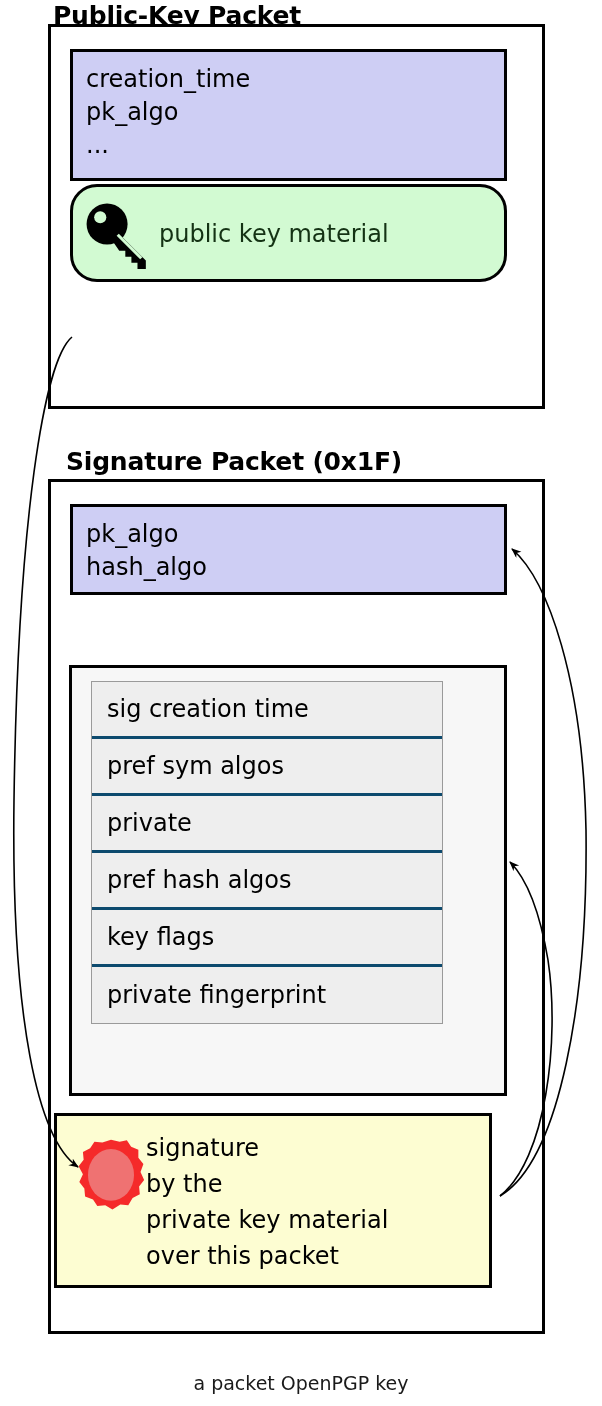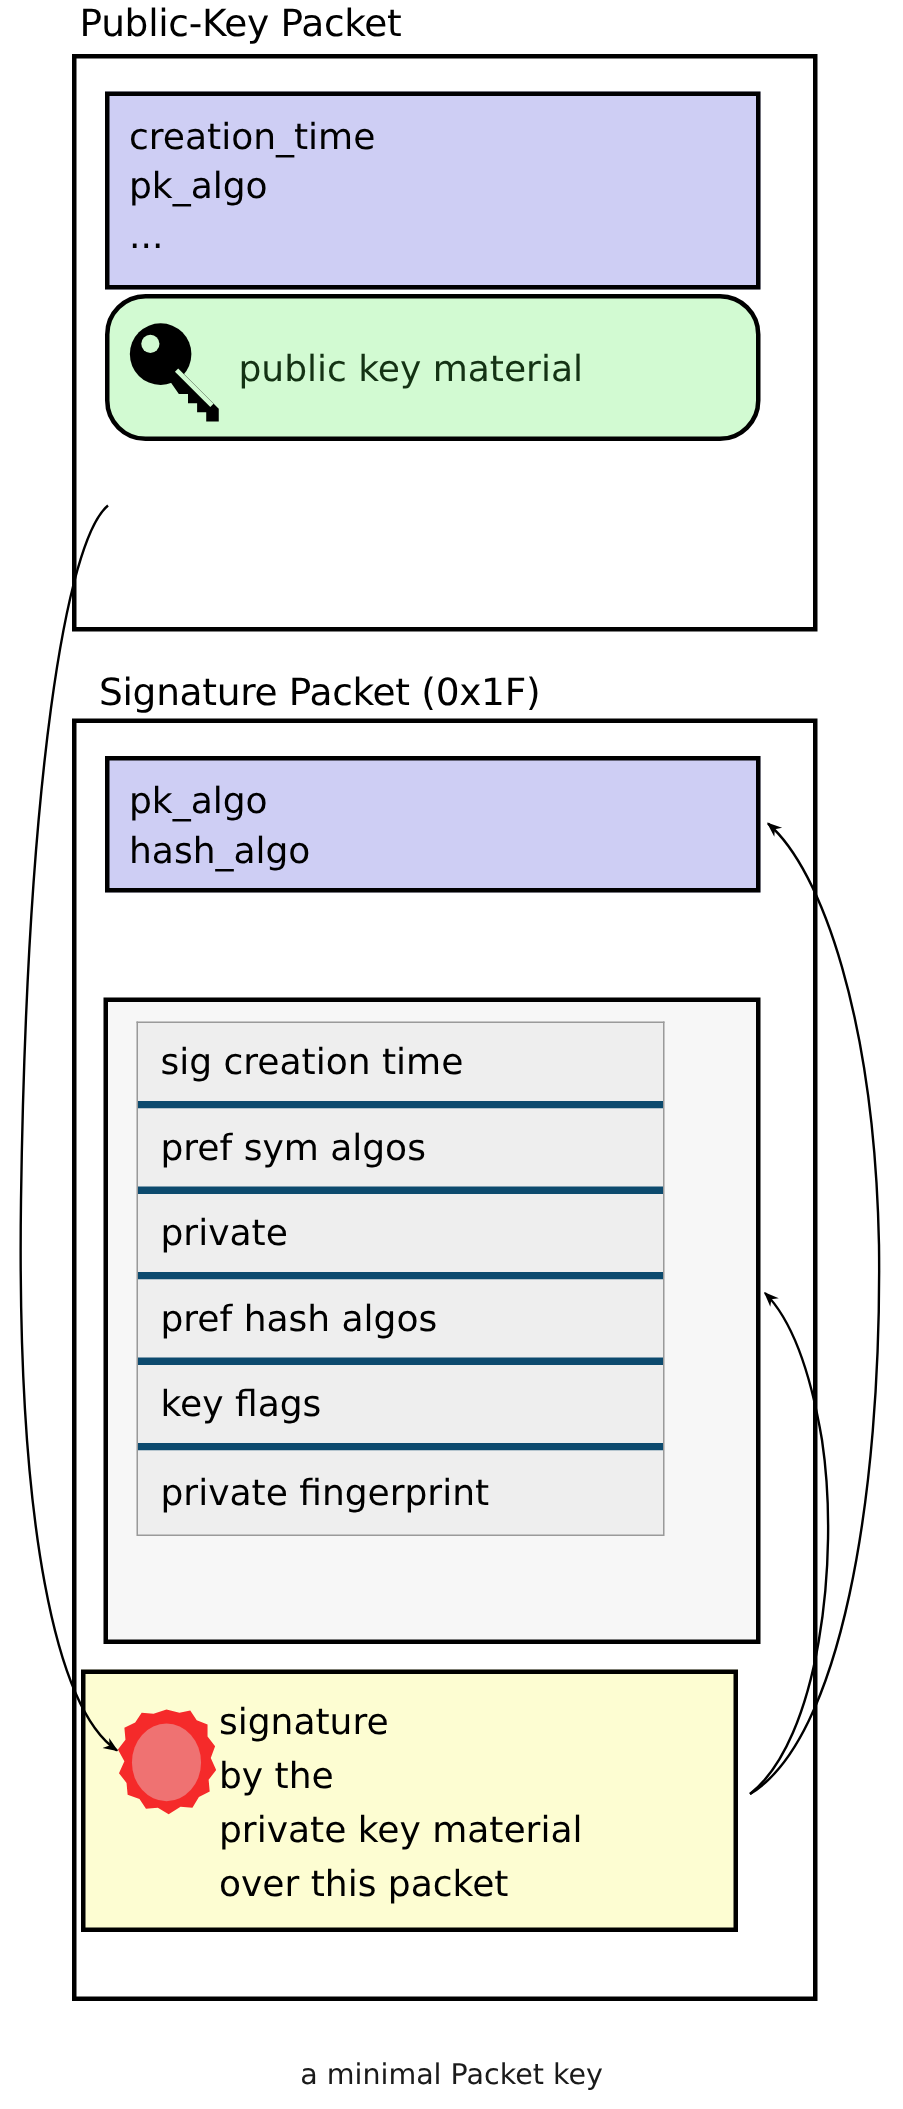--- a/index.html
+++ b/index.html
@@ -15,38 +15,38 @@
     position: relative;
     width: 602px;
     height: 1406px;
     background: #ffffff;
     overflow: hidden;
   }
 
   
   .pkt-title {
     position: absolute;
-    font-weight: normal;
+    font-weight: bold;
     font-size: 25px;
     line-height: 29px;
     color: #000000;
     letter-spacing: -0.2px;
     white-space: nowrap;
   }
   #pk-title  { left: 53px; top: 1px;   }
   #sig-title { left: 66px; top: 447px; text-align: center; }
 
   
   .packet-frame {
     position: absolute;
     border: 3px solid #000000;
     background: #ffffff;
     box-sizing: border-box;
   }
-  #pk-packet  { left: 48px; top: 36px;  width: 497px; height: 385px; text-decoration: underline; }
+  #pk-packet  { left: 48px; top: 24px;  width: 497px; height: 385px; text-decoration: underline; }
   #sig-packet { left: 48px; top: 479px; width: 497px; height: 855px; }
 
   
   .field-box {
     position: absolute;
     border: 3px solid #000000;
     box-sizing: border-box;
   }
   .field-text {
     position: absolute;
@@ -109,21 +109,21 @@
     left: 19px;
     top: 13px;
     width: 352px;
     border: 1px solid #9a9a9a;
     border-bottom: none;
     box-sizing: border-box;
     background: #eeeeee;
   }
   .hashed-row {
     height: 57px;
-    border-bottom: 5px solid #0c4a6e;
+    border-bottom: 3px solid #0c4a6e;
     box-sizing: border-box;
     display: flex;
     align-items: center;
     padding-left: 15px;
     font-size: 24px;
     color: #000000;
     background: #eeeeee;
     white-space: nowrap;
   }
   .hashed-row:last-child { border-bottom: 1px solid #9a9a9a; }
@@ -249,15 +249,15 @@
       </marker>
     </defs>
 
     <path d="M72,337 C44,360 18,520 14,800 C11,1020 38,1140 78,1167" fill="none" stroke="#000000" stroke-width="1.6" marker-end="url(#ah)"></path>
 
     <path d="M500,1196 C560,1160 588,1000 586,830 C583,680 548,580 512,549" fill="none" stroke="#000000" stroke-width="1.6" marker-end="url(#ah)"></path>
 
     <path d="M500,1196 C546,1160 560,1040 548,960 C537,895 520,872 510,862" fill="none" stroke="#000000" stroke-width="1.6" marker-end="url(#ah)"></path>
   </svg>
 
-  <div id="caption">a minimal Packet key</div>
+  <div id="caption">a packet OpenPGP key</div>
 
 </div>
 
 </body></html>

